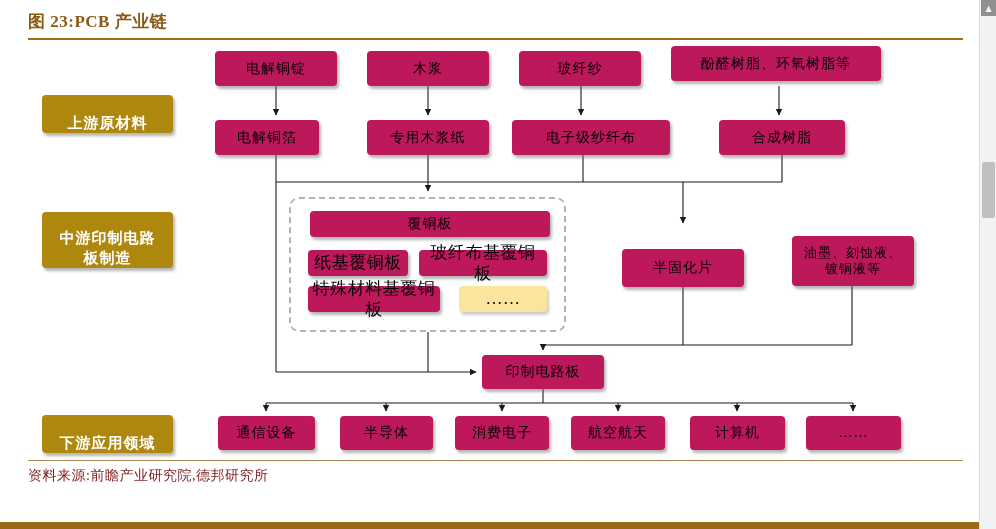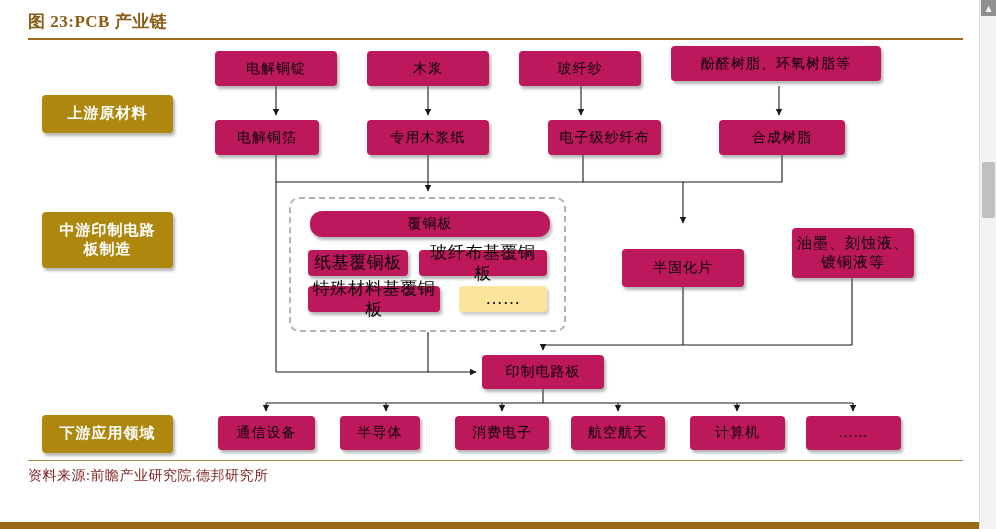--- a/index.html
+++ b/index.html
@@ -17,21 +17,21 @@
     position:absolute;display:flex;align-items:center;justify-content:center;
     background:#be185d;border-radius:4px;
     box-shadow:2px 3px 3px rgba(110,110,110,.5);
     font-size:14px;letter-spacing:1px;color:#000;text-align:center;line-height:1.25;
     box-sizing:border-box;padding:0 3px;
   }
   .node.small{font-size:17px;letter-spacing:.5px;}
   .node.light{background:#fbe49b;box-shadow:2px 3px 3px rgba(110,110,110,.35);}
   .node .lines span{display:block;}
   .stage{
-    position:absolute;display:flex;flex-direction:column;align-items:center;justify-content:center;
+    position:absolute;display:flex;flex-direction:column;align-items:center;justify-content:flex-end;
     background:#ae870e;color:#ffffff;font-weight:bold;border-radius:4px;
     box-shadow:2px 3px 3px rgba(110,110,110,.5);
     font-size:15px;letter-spacing:1px;text-align:center;line-height:1.3;
   }
   .dashed-group{
     position:absolute;left:289px;top:197px;width:277px;height:135px;
     border:2px dashed #b3b3b3;border-radius:10px;box-sizing:border-box;background:transparent;
   }
   .edges{position:absolute;left:0;top:0;pointer-events:none;}
   .src-rule{position:absolute;left:28px;top:460px;width:935px;height:1px;background:#a8864f;}
@@ -94,42 +94,42 @@
   <span>下游应用领域</span>
 </div>
 
 <div class="node" style="left:215px;top:51px;width:122px;height:35px;">电解铜锭</div>
 <div class="node" style="left:367px;top:51px;width:122px;height:35px;text-align:right;">木浆</div>
 <div class="node" style="left:519px;top:51px;width:122px;height:35px;">玻纤纱</div>
 <div class="node" style="left:671px;top:46px;width:210px;height:35px;">酚醛树脂、环氧树脂等</div>
 
 <div class="node" style="left:215px;top:120px;width:104px;height:35px;">电解铜箔</div>
 <div class="node" style="left:367px;top:120px;width:122px;height:35px;">专用木浆纸</div>
-<div class="node" style="left:512px;top:120px;width:113px;height:35px;margin-left:36px;">电子级纱纤布</div>
+<div class="node" style="left:512px;top:120px;width:158px;height:35px;">电子级纱纤布</div>
 <div class="node" style="left:719px;top:120px;width:126px;height:35px;">合成树脂</div>
 
 <div class="dashed-group"></div>
-<div class="node" style="left:310px;top:211px;width:240px;height:26px;border-radius:12px;">覆铜板</div>
+<div class="node" style="left:310px;top:211px;width:240px;height:26px;">覆铜板</div>
 <div class="node small" style="left:308px;top:250px;width:100px;height:26px;">纸基覆铜板</div>
 <div class="node small" style="left:419px;top:250px;width:128px;height:26px;">玻纤布基覆铜板</div>
 <div class="node small" style="left:308px;top:286px;width:132px;height:26px;">特殊材料基覆铜板</div>
 <div class="node small light" style="left:459px;top:286px;width:88px;height:26px;">……</div>
 
 <div class="node" style="left:622px;top:229px;width:122px;height:38px;margin-top:20px;">半固化片</div>
-<div class="node" style="left:792px;top:228px;width:122px;height:50px;font-size:15px;">
+<div class="node" style="left:792px;top:236px;width:122px;height:50px;font-size:13px;">
   <div class="lines">
     <span>油墨、刻蚀液、</span>
     <span>镀铜液等</span>
   </div>
 </div>
 
 <div class="node" style="left:482px;top:355px;width:122px;height:34px;">印制电路板</div>
 
 <div class="node" style="left:218px;top:416px;width:97px;height:34px;">通信设备</div>
-<div class="node" style="left:340px;top:416px;width:80px;height:34px;">半导体</div>
+<div class="node" style="left:340px;top:416px;width:93px;height:34px;">半导体</div>
 <div class="node" style="left:455px;top:416px;width:94px;height:34px;">消费电子</div>
 <div class="node" style="left:571px;top:416px;width:94px;height:34px;">航空航天</div>
 <div class="node" style="left:690px;top:416px;width:95px;height:34px;">计算机</div>
 <div class="node" style="left:806px;top:416px;width:95px;height:34px;">……</div>
 
 <div class="src-rule"></div>
 <div class="src-text">资料来源:前瞻产业研究院,德邦研究所</div>
 
 <div class="bottom-strip"></div>
 

